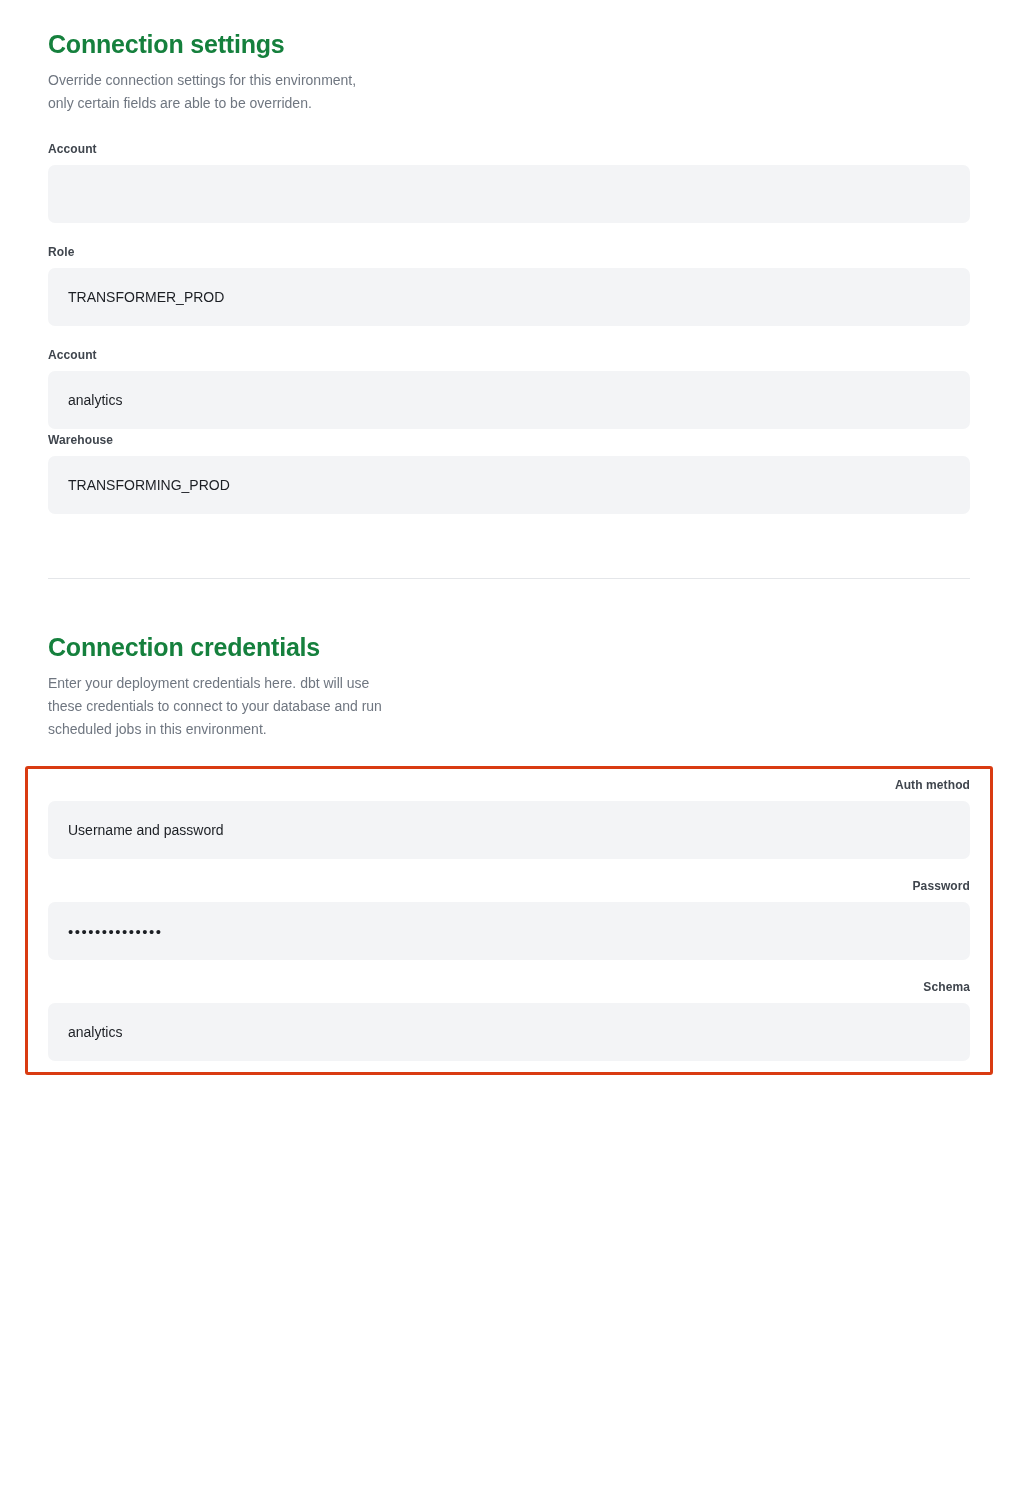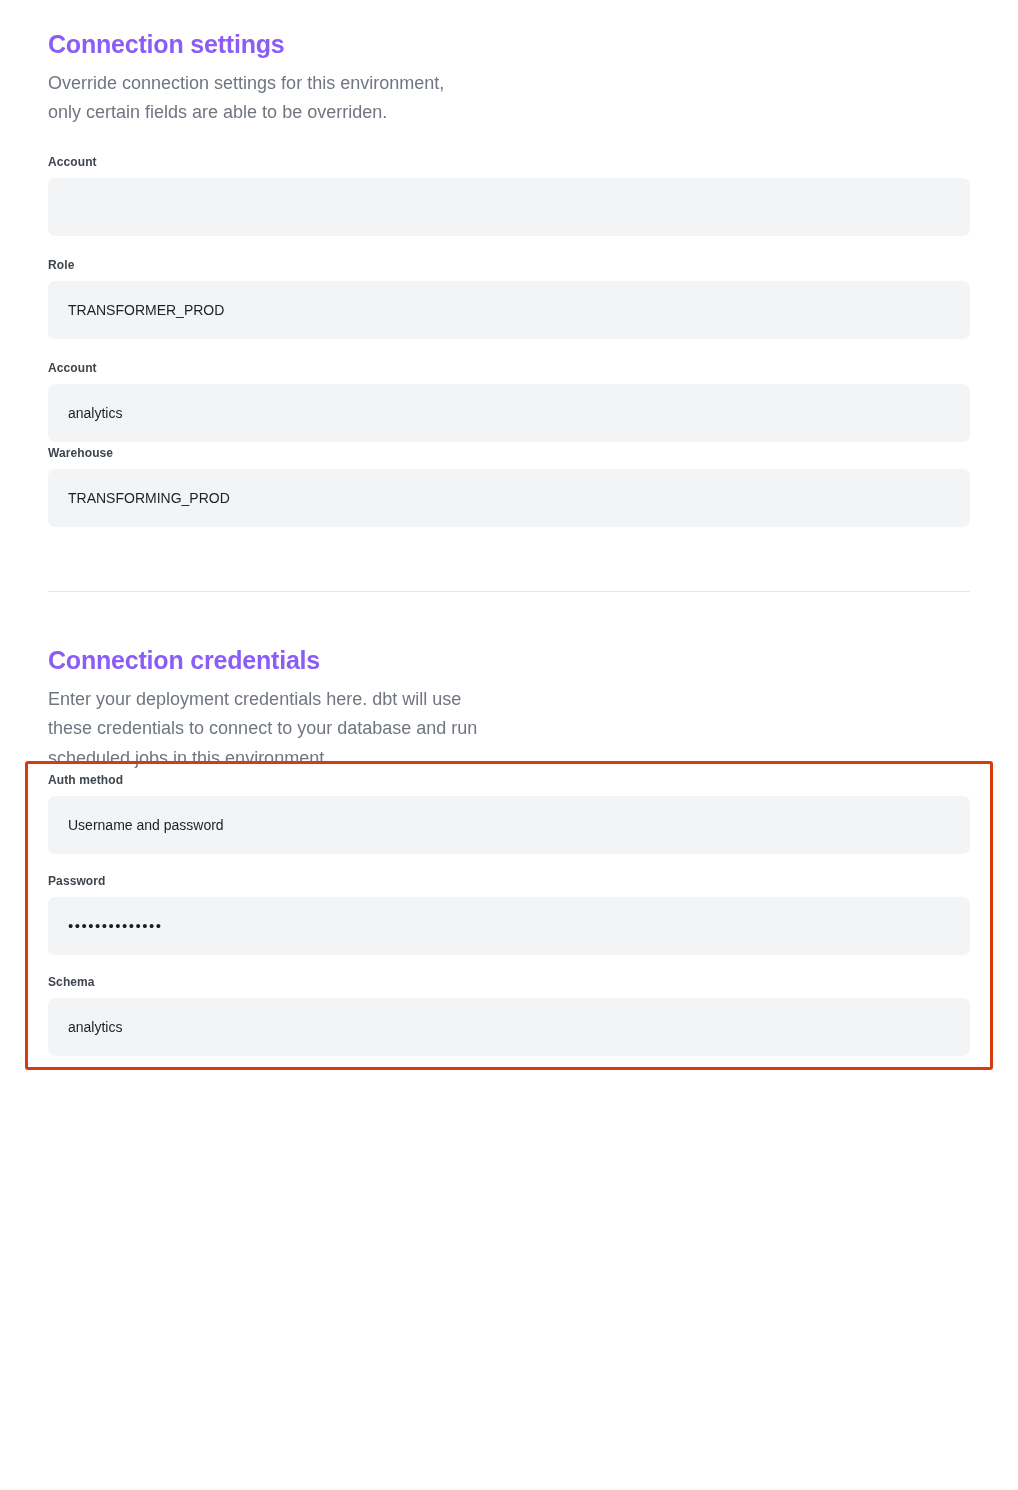--- a/index.html
+++ b/index.html
@@ -23,26 +23,26 @@
   }
 
   
   .section {
     padding-top: 0;
   }
   .section-title {
     font-size: 25px;
     font-weight: bold;
     letter-spacing: -0.2px;
-    color: #8b5cf6;
+    color: #15803d;
     margin: 0;
     padding-top: 30px;
   }
   .section-desc {
-    font-size: 18px;
+    font-size: 14px;
     line-height: 1.62;
     color: #6f7680;
     margin: 10px 0 0 0;
     max-width: 560px;
   }
 
   
   .field {
     margin-top: 20px;
   }
@@ -86,20 +86,22 @@
 
   .divider {
     border: none;
     border-top: 1px solid #e4e6e9;
     margin: 64px 0 0 0;
   }
 
   
   .credentials-block {
     position: relative;
+    margin-top: 38px;
+    text-align: right;
   }
   .highlight-box {
     position: absolute;
     left: -23px;
     right: -23px;
     top: -12px;
     bottom: -14px;
     border: 3px solid #d93b11;
     border-radius: 3px;
     pointer-events: none;

